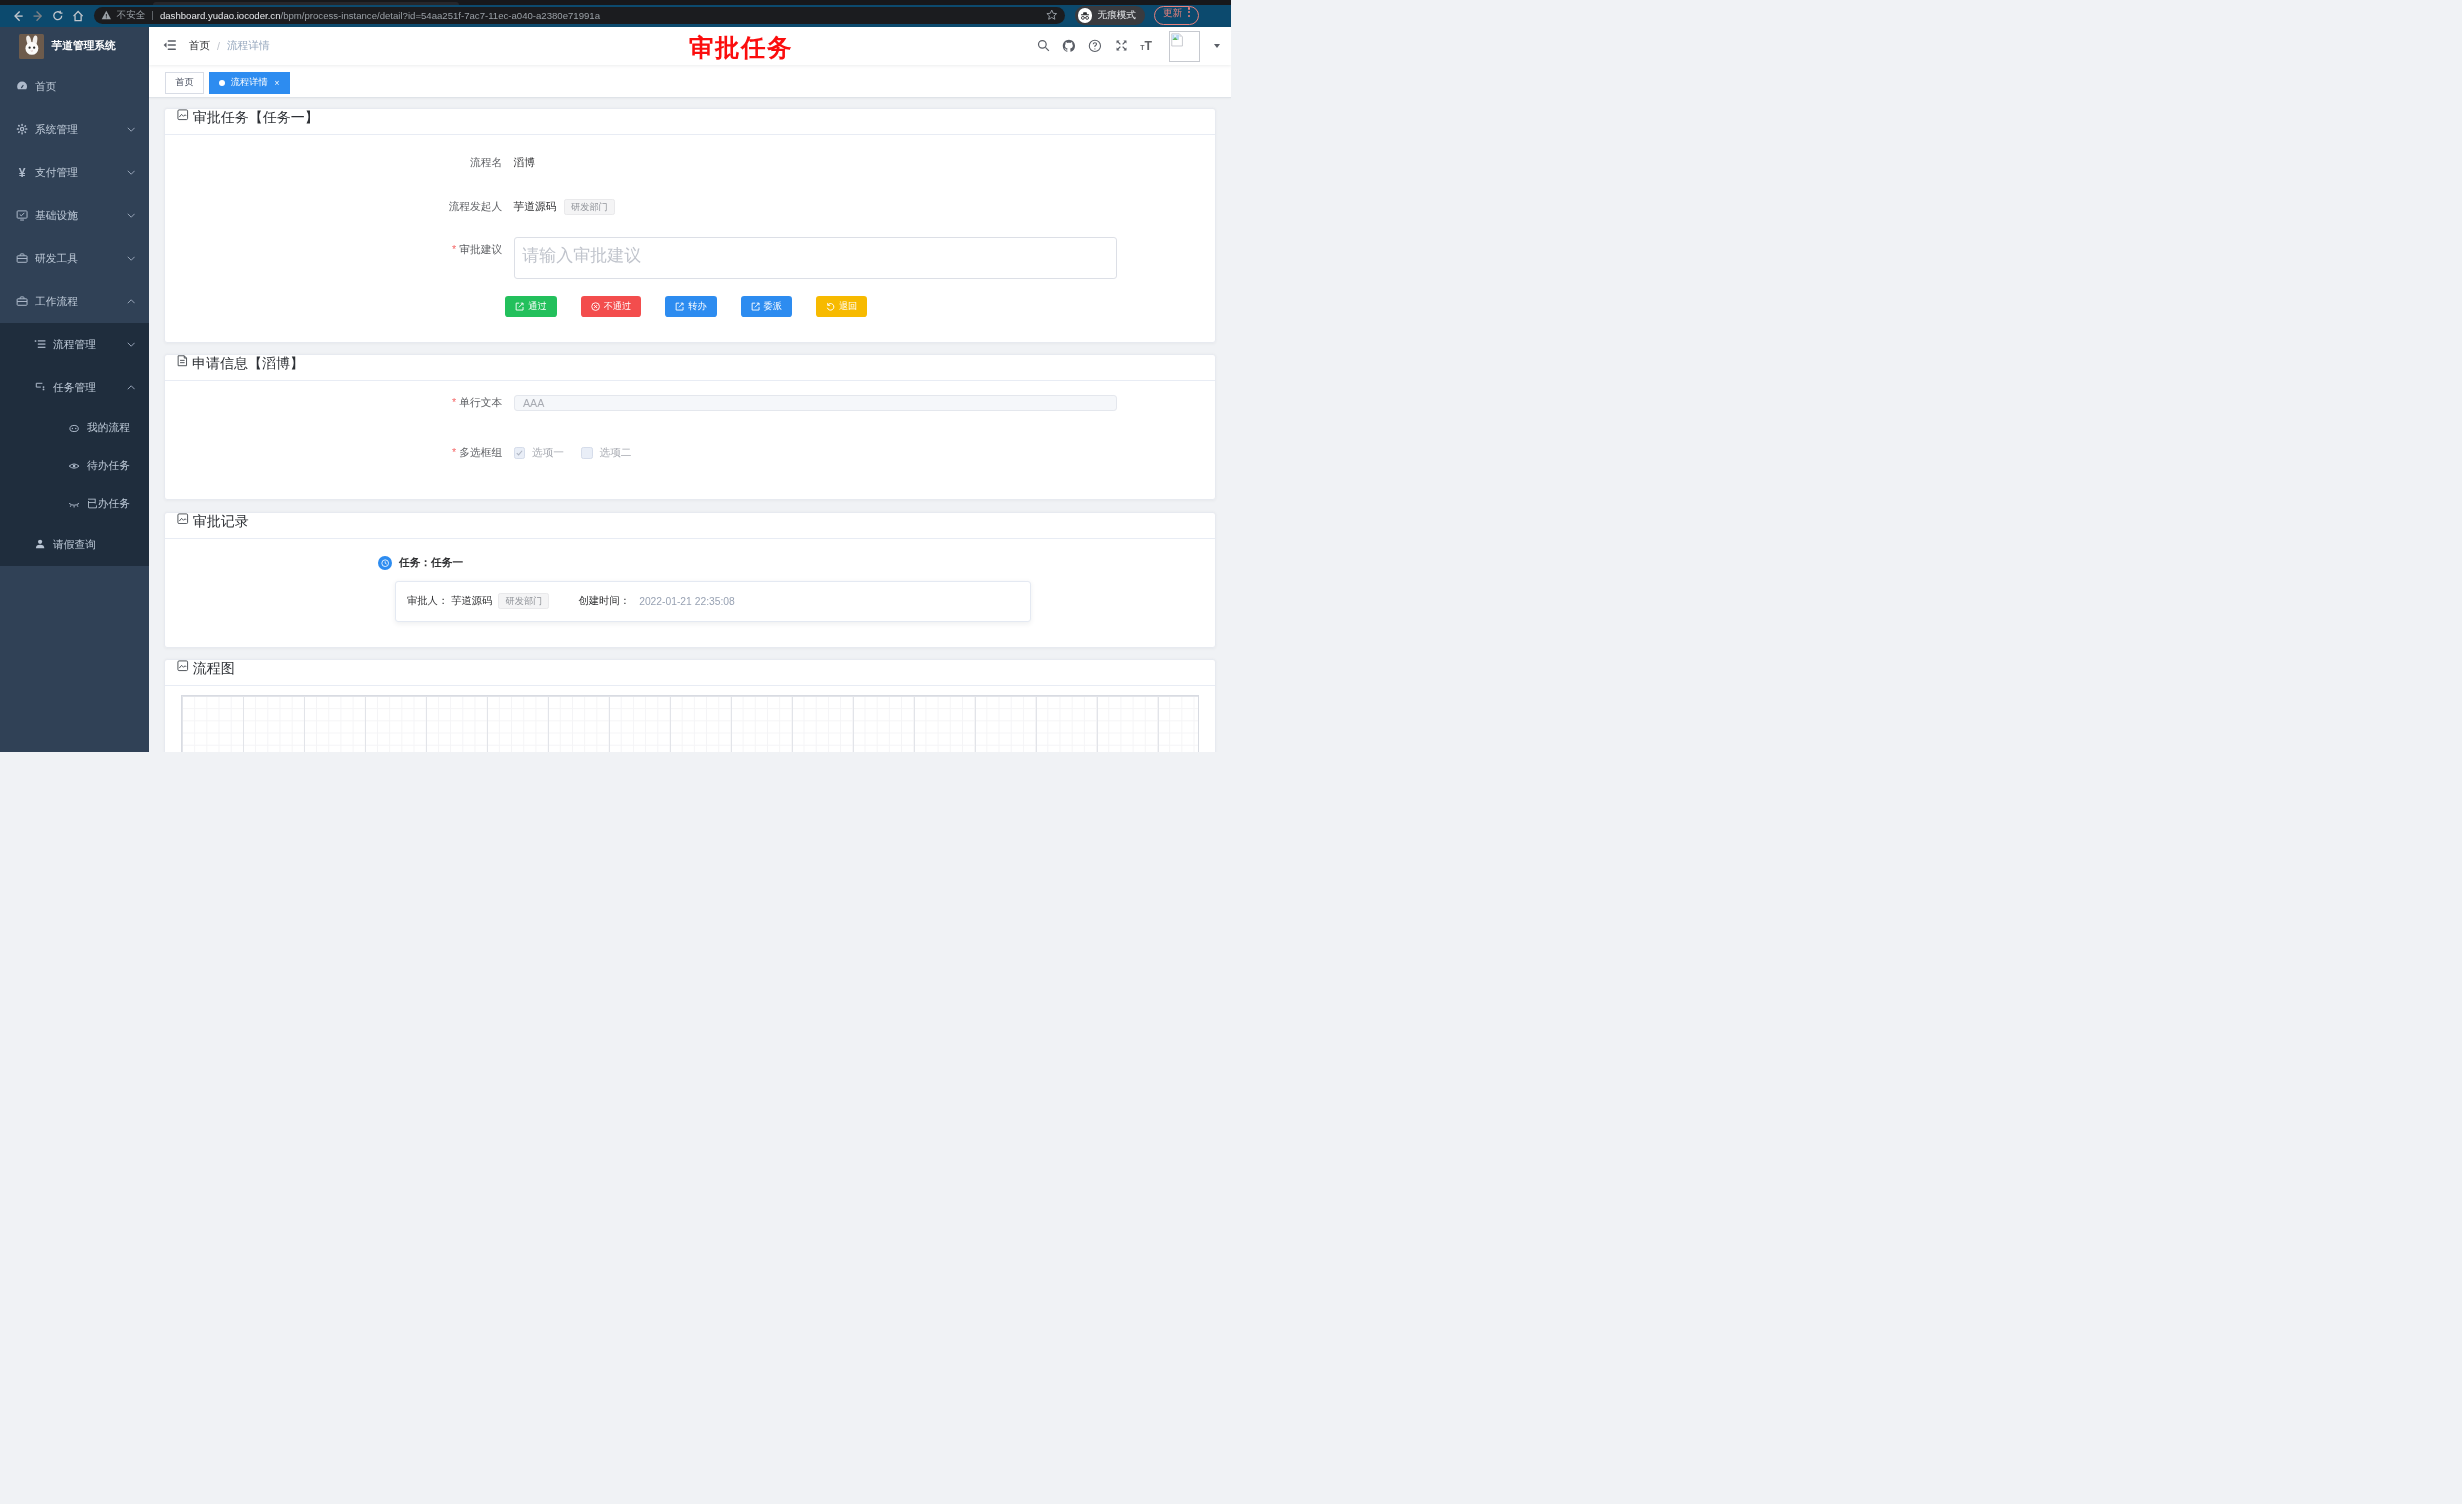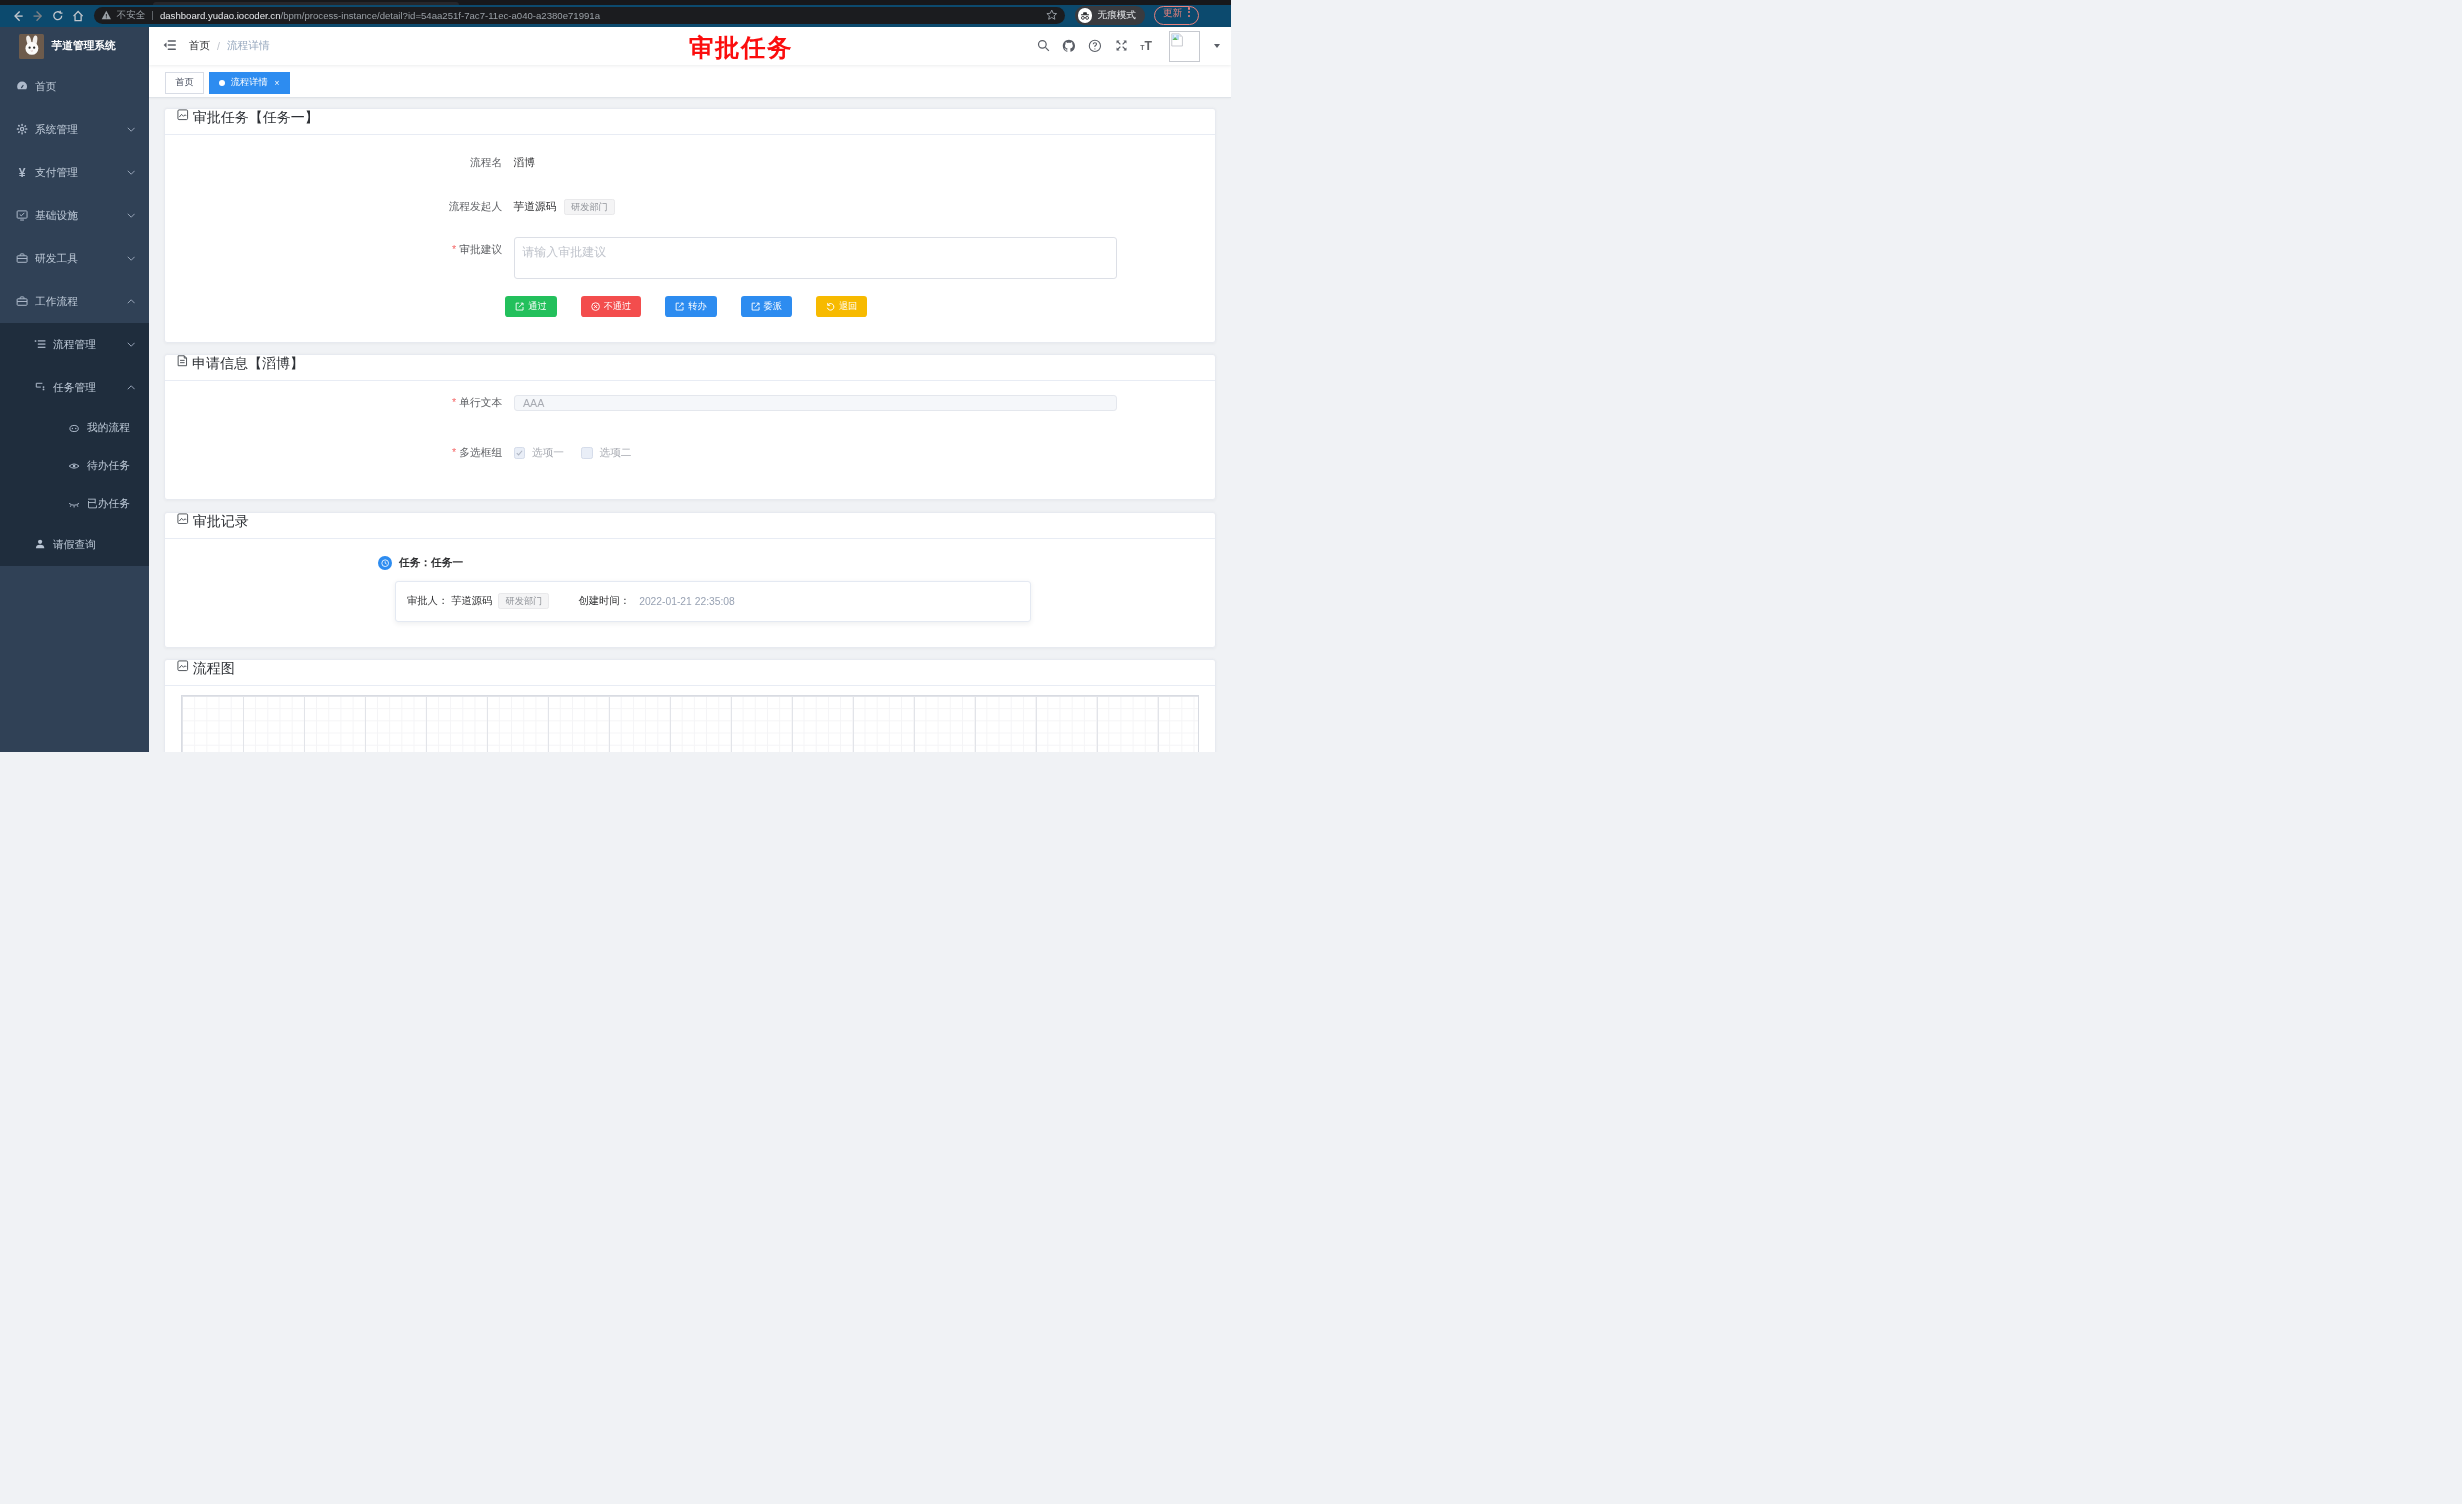--- a/index.html
+++ b/index.html
@@ -75,21 +75,21 @@
   .form-label { width:346px; text-align:right; padding-right:9.2px; color:#606266; flex:0 0 auto; }
   .req { color:#f56c6c; margin-right:3.1px; }
   .form-value { color:#303133; margin-left:2.3px; display:flex; align-items:center; gap:7.6px; }
 
   .tag { display:inline-block; height:16px; line-height:14.5px; padding:0 6.1px; font-size:9.2px; color:#909399; background:#f4f4f5; border:0.8px solid #e9e9eb; border-radius:2.3px; }
 
   .card1-body { padding:20.6px 0 25px 0; }
   .row-gap { margin-top:29px; }
   .row-area { margin-top:22px; align-items:flex-start; }
   .row-area .form-label { padding-top:6.9px; }
-  textarea.sugg { width:603px; height:42px; margin-left:2.3px; border:0.8px solid #dcdfe6; border-radius:3.1px; resize:none; padding:6.1px 7.6px; font-family:Liberation Serif, serif; font-size:12px; color:#303133; outline:none; }
+  textarea.sugg { width:603px; height:42px; margin-left:2.3px; border:0.8px solid #dcdfe6; border-radius:3.1px; resize:none; padding:6.1px 7.6px; font-family:Liberation Serif, serif; font-size:17px; color:#303133; outline:none; }
   textarea.sugg::placeholder { color:#c0c4cc; }
   .btn-row { margin-top:17.6px; margin-left:340px; display:flex; gap:24px; }
   .abtn { height:20.6px; display:flex; align-items:center; gap:3.8px; padding:0 10px; border:none; border-radius:3.1px; color:#fff; font-size:9.2px; cursor:pointer; font-family:inherit; }
   .abtn svg { display:block; }
   .b-green { background:#23c05c; }
   .b-red { background:#f34d4d; }
   .b-blue { background:#2d8cf0; }
   .b-yellow { background:#f7ba00; }
 
   .card2-body { padding:13.8px 0 39px 0; }

